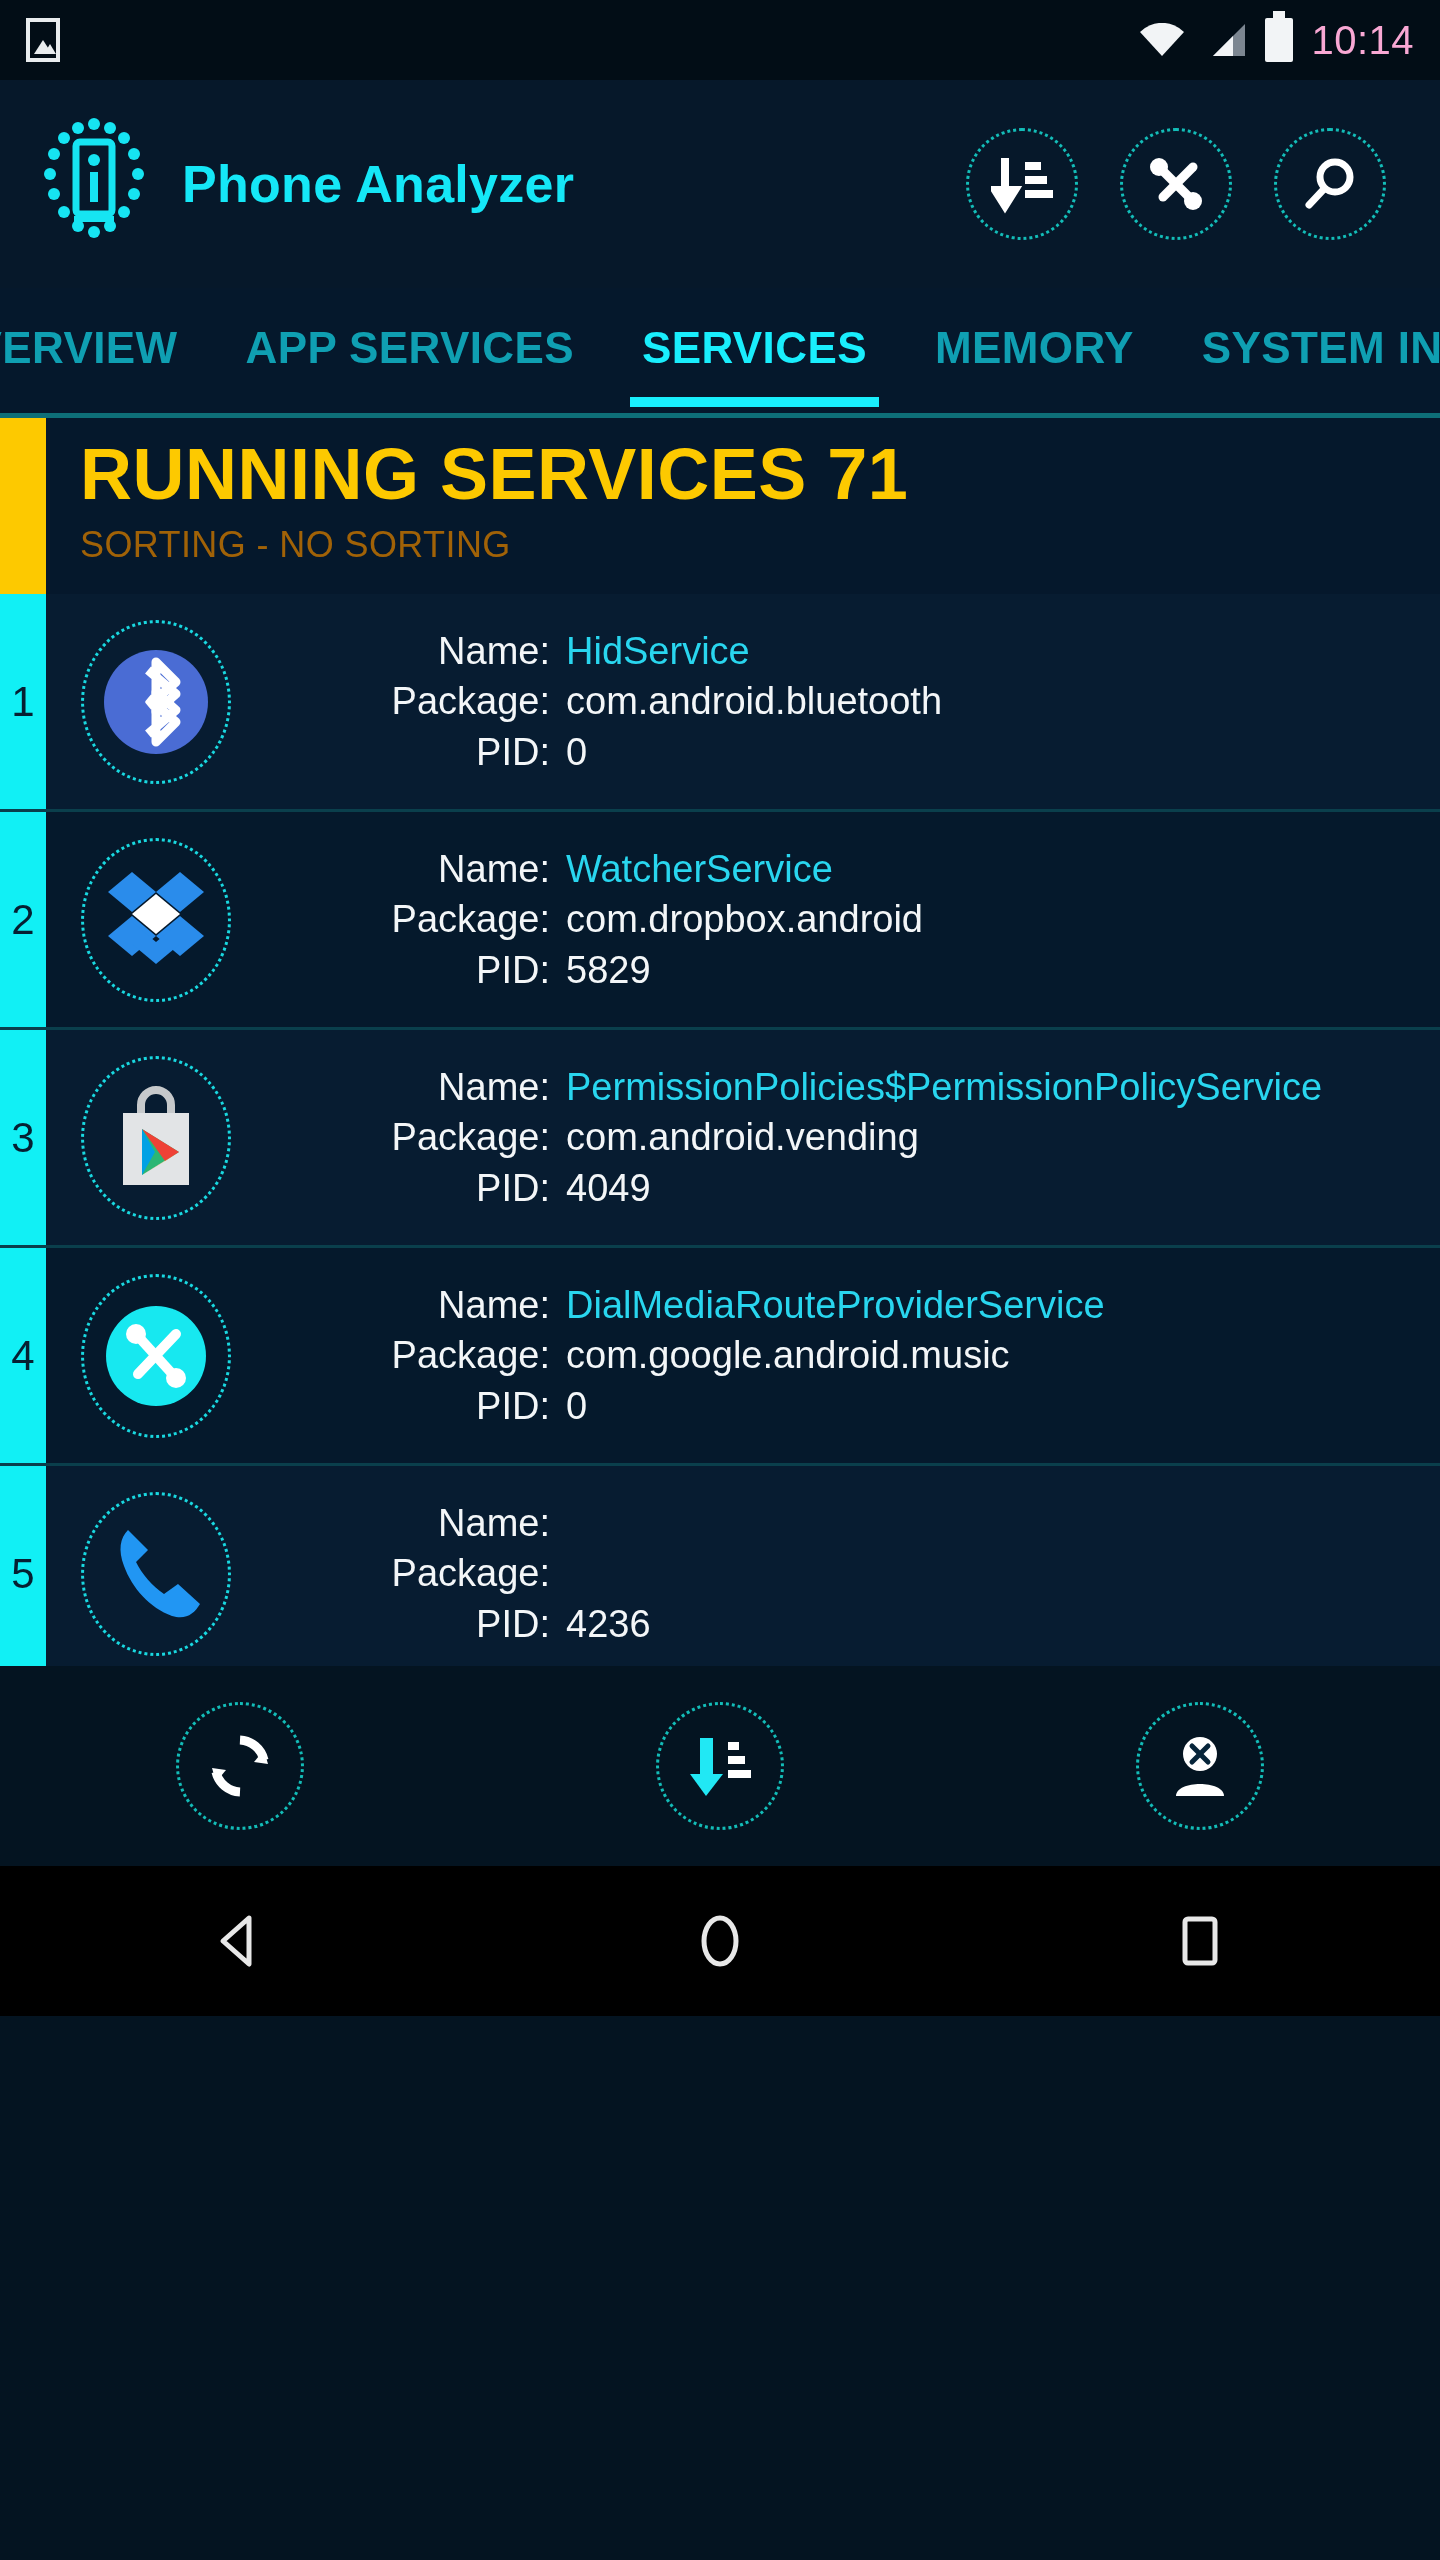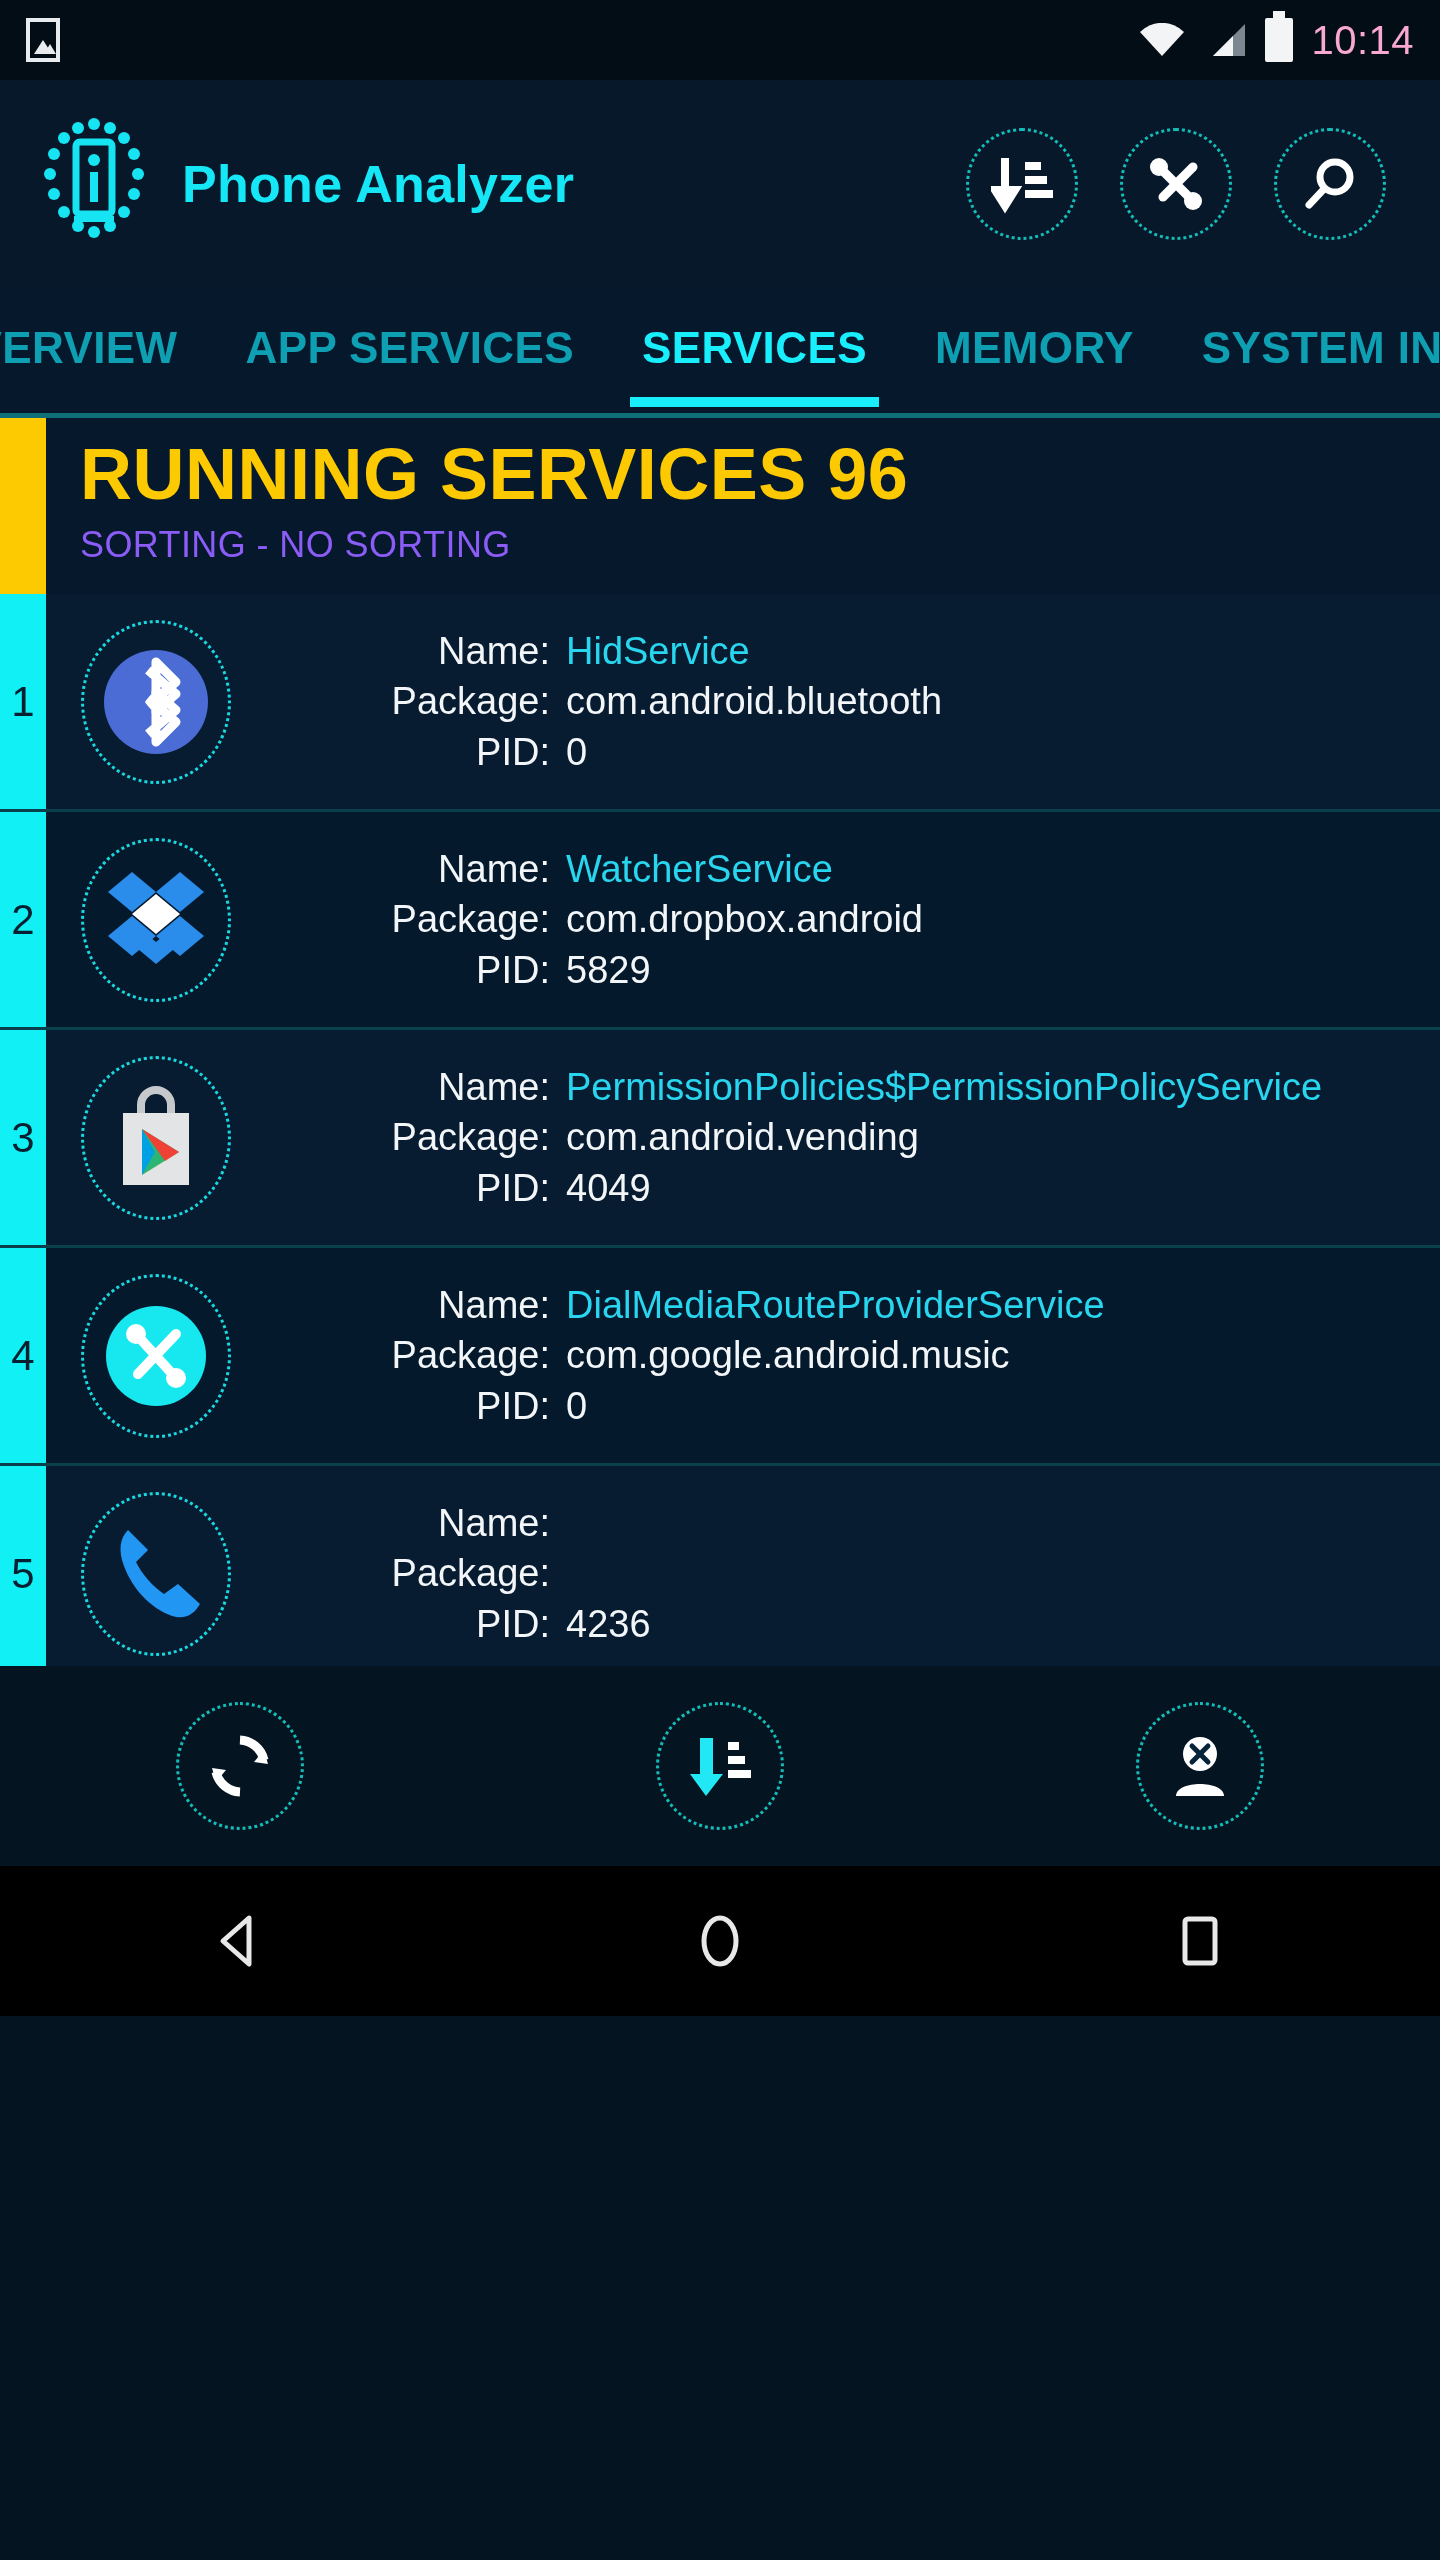--- a/index.html
+++ b/index.html
@@ -71,21 +71,21 @@
   .tab.active:after{
     content:""; position:absolute; left:22px; right:22px; bottom:6px; height:10px; background:#19eefd;
   }
 
   
   .titleblock{
     position:relative; background:#05182c; padding:18px 0 26px 0; min-height:176px;
   }
   .title-strip{ position:absolute; left:0; top:0; width:46px; height:100%; background:#fdc900; }
   .title-main{ color:#fdc900; font-size:72px; font-weight:bold; margin-left:80px; line-height:1.06; letter-spacing:.5px;}
-  .title-sub{ color:#8b5cf6; font-size:36px; margin-left:80px; margin-top:12px; letter-spacing:.4px;}
+  .title-sub{ color:#a16207; font-size:36px; margin-left:80px; margin-top:12px; letter-spacing:.4px;}
 
   
   .list{ position:relative; background:#041423; height:1072px; overflow:hidden; }
   .row{
     position:relative; display:flex; align-items:stretch;
     height:218px; border-bottom:3px solid #0a3f4c; background:#071c31;
   }
   .row:nth-child(even){ background:#05192c; }
   .row-index{
     width:46px; background:#11f0f5; color:#062032;
@@ -210,21 +210,21 @@
       <div class="tab">OVERVIEW</div>
       <div class="tab">APP SERVICES</div>
       <div class="tab active">SERVICES</div>
       <div class="tab">MEMORY</div>
       <div class="tab">SYSTEM INFO</div>
     </div>
   </div>
 
   <div class="titleblock">
     <div class="title-strip"></div>
-    <div class="title-main">RUNNING SERVICES 96</div>
+    <div class="title-main">RUNNING SERVICES 71</div>
     <div class="title-sub">SORTING - NO SORTING</div>
   </div>
 
   <div class="list">
 
     <div class="row">
       <div class="row-index">1</div>
       <div class="row-icon">
         <div class="iconwrap">
           <span class="iconring"></span>

